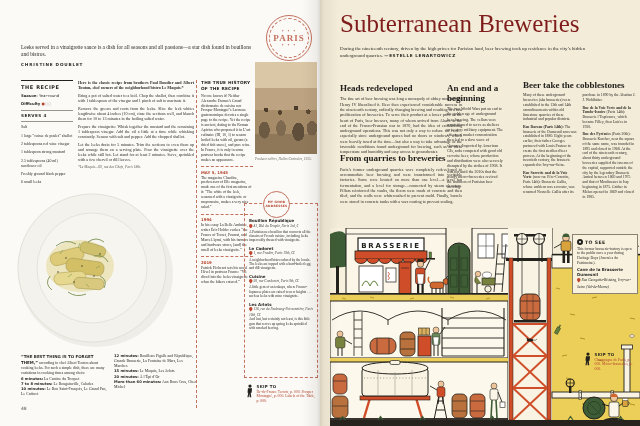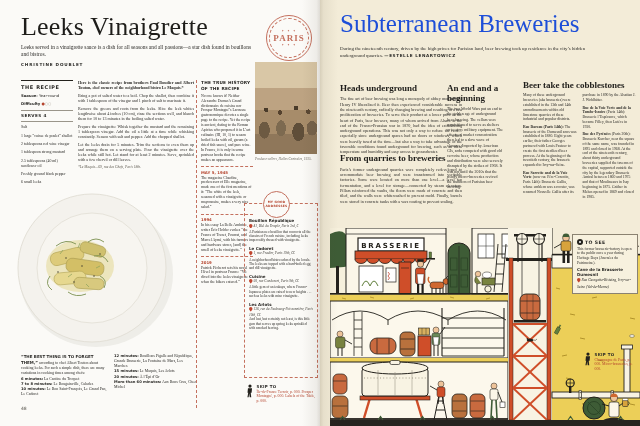--- a/index.html
+++ b/index.html
@@ -64,21 +64,21 @@
   .skipl{left:246px;top:384px;width:72px}
   .skipr{left:584px;top:352px;width:52px}
   .sk-l{font:bold 4px "DejaVu Sans",sans-serif;letter-spacing:.3px}
   .sk-t{font:3.8px "Liberation Serif",serif;color:#b5452f;line-height:1.28;margin-top:.5px}
   .q{left:21px;top:354px;width:88px;font:3.9px "Liberation Serif",serif;line-height:1.32}
   .q-b{font:bold 4px "DejaVu Sans",sans-serif}
   .trow b{font-family:"DejaVu Sans",sans-serif;font-size:3.7px}
   .t2{left:114px;top:354px;width:82px;font:3.9px "Liberation Serif",serif;line-height:1.32}
   .pgnum{left:21px;top:406px;font:4.5px "DejaVu Sans",sans-serif;color:#55524a}
   
-  .rp-title{left:340px;top:10px;font:25px "Liberation Serif",serif;color:#1d4ed8}
+  .rp-title{left:340px;top:10px;font:25px "Liberation Serif",serif;color:#7f1d1d}
   .rp-sub{left:340px;top:46px;width:270px;font:4.9px "Liberation Serif",serif;line-height:1.35}
   .rp-auth{font:bold 4.2px "DejaVu Sans",sans-serif;letter-spacing:.6px}
   .sh{font:bold 9px "Liberation Serif",serif;color:#1e1d1a;line-height:1.1;margin:0 0 2.5px}
   .cA{left:340px;top:84px;width:122px}
   .cA .bd{font:4.2px "Liberation Serif",serif;line-height:1.26;text-align:justify}
   .cB{left:462px;top:84px;width:56px}
   .cB .bd{font:4px "Liberation Serif",serif;line-height:1.3}
   .cC{left:523px;top:81px;width:113px}
   .cC .cols{column-count:2;column-gap:6px;height:140px;overflow:hidden;margin-top:2.5px;
             font:3.8px "Liberation Serif",serif;line-height:1.27}
@@ -94,21 +94,20 @@
   .ts-n{font:bold 4px "DejaVu Sans",sans-serif;margin-bottom:1px}
   .ts-a{font:italic 3.7px "Liberation Serif",serif;line-height:1.3}
   #illu{position:absolute;left:330px;top:228px;z-index:1}
 </style>
 </head>
 <body>
 
 <div id="canvas">
 
   <div class="page" id="page-left">
-    <div class="abs lp-title">Leeks Vinaigrette</div>
     <div class="abs lp-sub">Leeks served in a vinaigrette sauce is a dish for all seasons and all passions—a star dish found in bouillons and bistros.</div>
     <div class="abs lp-author">CHRISTINE DOUBLET</div>
 
     <div class="abs stamp">
       <div class="stamp-in">
         <span class="stamp-dots">✦ ✦ ✦</span>
         <span class="stamp-city">PARIS</span>
         <span class="stamp-dots">✦ ✦ ✦</span>
       </div>
     </div>
@@ -238,21 +237,21 @@
   </div>
 
   <div class="page" id="page-right">
     <div class="abs rp-title" style="left:20px">Subterranean Breweries</div>
     <div class="abs rp-sub" style="left:20px">
       <span>During the nineteenth century, driven by the high prices for Parisian land, beer brewing took up residence in the city’s hidden underground quarries.</span>
       <span class="rp-auth">—ESTELLE LENARTOWICZ</span>
     </div>
 
     <div class="abs cA" style="left:20px">
-      <div class="sh">Heads underground</div>
+      <div class="sh">Heads redeveloped</div>
       <div class="bd">The fine art of beer brewing was long a monopoly of abbey monks until Henry IV liberalized it. Beer then experienced considerable success in the nineteenth century, radically changing brewing and resulting in a fast proliferation of breweries. To serve their product at a lower price in the heart of Paris, beer brewers, many of whom arrived from Alsace at the end of the Franco-Prussian war in 1870, had the idea of establishing underground operations. This was not only a way to reduce the rent—especially since underground spaces had no doors or windows, which were heavily taxed at the time—but also a way to take advantage of the favorable conditions found underground for brewing, such as an ideal temperature and humidity and easy access to groundwater.</div>
       <div class="sh" style="">From quarries to breweries</div>
       <div class="bd">Paris’s former underground quarries were completely redeveloped to accommodate beer brewing and were transformed into veritable factories. Some were located on more than one level—a level for fermentation, and a level for storage—connected by steam elevators. Pillars reinforced the vaults, the floors were made of concrete and then tiled, and the walls were whitewashed to prevent mold. Finally, barrels were stored in concrete tanks with a wax coating to prevent scaling.</div>
     </div>
 
     <div class="abs cB" style="left:127px">
       <div class="sh">An end and a beginning</div>
       <div class="bd">The two World Wars put an end to the golden age of underground beer brewing. The cellars were requisitioned to serve as shelters or to store military equipment. The effects of market concentration then led to a slow wave of closures. Imported by American GIs, soda competed with good old cervoise beer, whose production and distribution were also severely disrupted by the strikes of 1968. It was not until the 2010s that the trendy micro-breweries revived the tradition of Parisian beer brewing.</div>
     </div>
 

